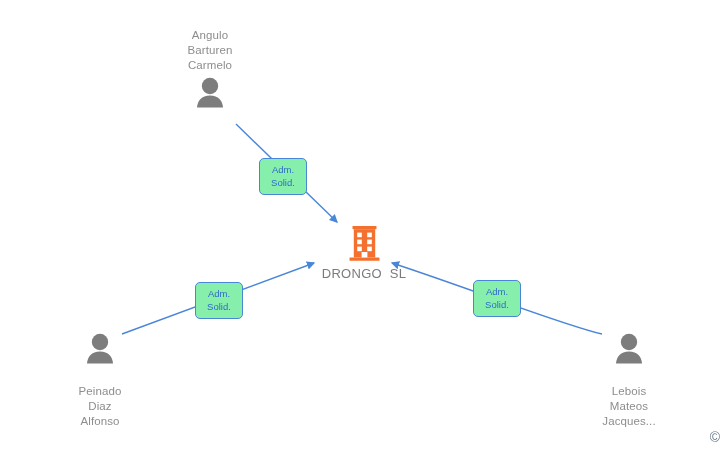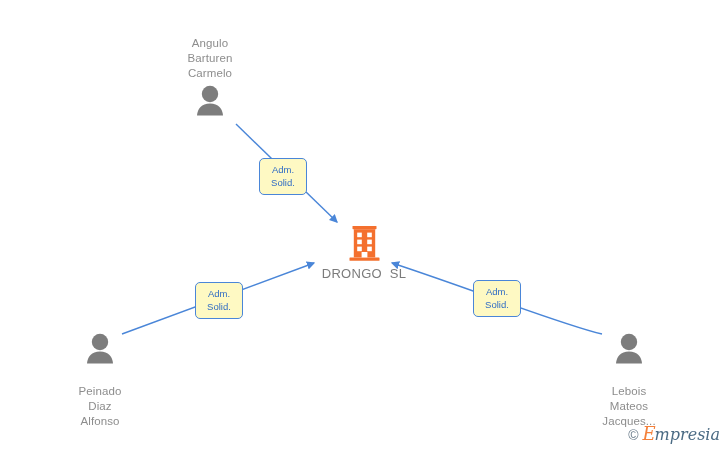--- a/index.html
+++ b/index.html
@@ -36,21 +36,20 @@
   .person-icon {
     display: block;
     margin: 0 auto;
   }
   .person-label {
     font-size: 11.5px;
     line-height: 15px;
     color: #8d8d8d;
     letter-spacing: 0.1px;
     white-space: pre-line;
-    margin-top: 8px;
   }
   .person-node.above .person-label { margin-bottom: 3px; }
   .person-node.below .person-label { margin-top: 20px; }
 
   
   #company-node {
     position: absolute;
     left: 284px;
     top: 226px;
     width: 160px;
@@ -63,21 +62,21 @@
     color: #7b7b7b;
     letter-spacing: 0.3px;
     margin-top: 4px;
     white-space: pre;
   }
 
   
   .rel-label {
     position: absolute;
     box-sizing: border-box;
-    background: #fef9c3;
+    background: #86efac;
     border: 1.3px solid #4a86d8;
     border-radius: 5px;
     padding: 4px 0 5px 0;
     width: 48px;
     text-align: center;
     color: #2f6cc4;
     font-size: 9.5px;
     line-height: 13px;
     white-space: pre-line;
   }
@@ -187,18 +186,15 @@
 Solid.</div>
 
   <div class="rel-label" style="left:195px; top:282px;">Adm.
 Solid.</div>
 
   <div class="rel-label" style="left:473px; top:280px;">Adm.
 Solid.</div>
 
   <div id="watermark">
     <span class="copy">©</span>
-    <span style="white-space:nowrap;">
-      <span class="brand-e">E</span><span class="brand-rest">mpresia</span>
-    </span>
   </div>
 
 </div>
 
 </body></html>

